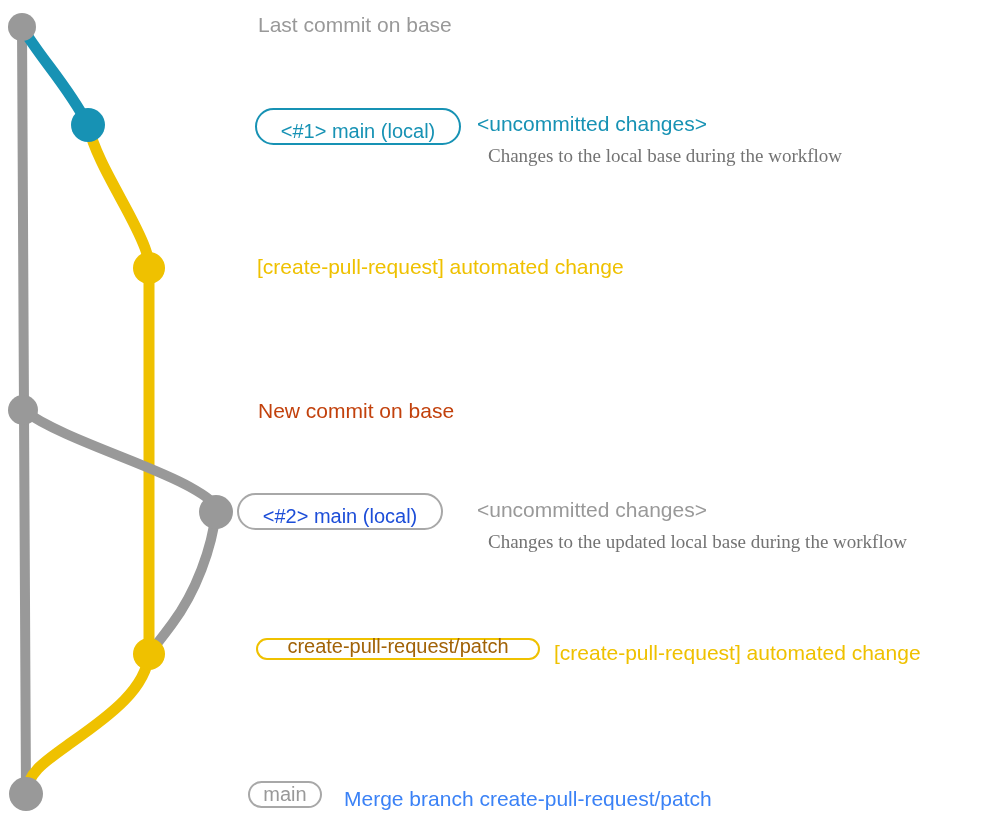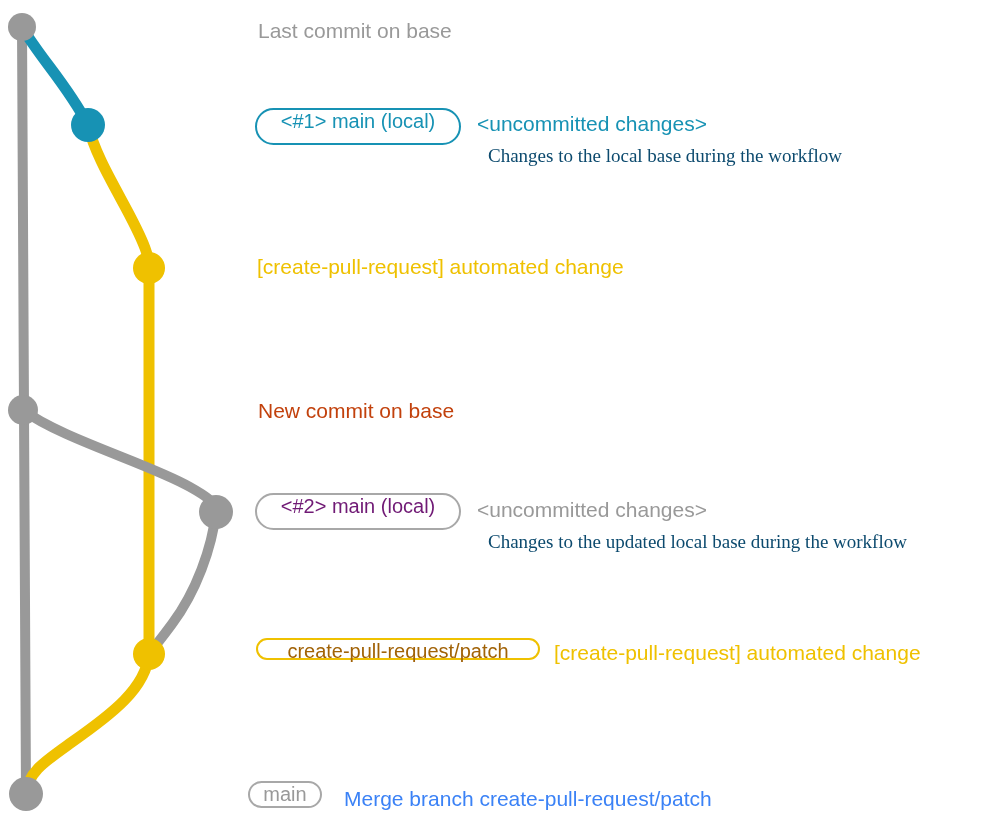--- a/index.html
+++ b/index.html
@@ -6,24 +6,24 @@
   #stage{
     position:relative;
     width:981px;height:827px;
     background:#fff;
     overflow:hidden;
     font-family:"Liberation Sans",sans-serif;
   }
   #graph-svg{position:absolute;left:0;top:0;}
   .lbl{position:absolute;white-space:nowrap;}
   .sans21{font-size:21px;font-family:"Liberation Sans",sans-serif;}
-  .serif-desc{font-size:19px;font-family:"Liberation Serif",serif;color:#0c4a6e;}
+  .serif-desc{font-size:19px;font-family:"Liberation Serif",serif;color:#737373;}
   .pill{
     position:absolute;
-    display:flex;align-items:flex-start;justify-content:center;
+    display:flex;align-items:flex-end;justify-content:center;
     border:2px solid;border-radius:19px;
     font-size:20px;font-family:"Liberation Sans",sans-serif;
     box-sizing:border-box;
     background:#fff;
     white-space:nowrap;
   }
 </style>
 </head>
 <body>
 
@@ -44,33 +44,33 @@
 
     <circle cx="22" cy="27" r="14" fill="#999999"></circle>
     <circle cx="88" cy="125" r="17" fill="#1792b4"></circle>
     <circle cx="149" cy="268" r="16" fill="#efc100"></circle>
     <circle cx="23" cy="410" r="15" fill="#999999"></circle>
     <circle cx="216" cy="512" r="17" fill="#999999"></circle>
     <circle cx="149" cy="654" r="16" fill="#efc100"></circle>
     <circle cx="26" cy="794" r="17" fill="#999999"></circle>
   </svg>
 
-  <div class="lbl sans21" style="left: 258px; top: 19px; color: rgb(153, 153, 153);">Last commit on base</div>
+  <div class="lbl sans21" style="left: 258px; top: 13px; color: rgb(153, 153, 153);">Last commit on base</div>
 
   <div class="pill" style="left: 255px; top: 108px; width: 206px; height: 37px; color: rgb(23, 146, 180); border-color: rgb(23, 146, 180);">
     <span>&lt;#1&gt; main (local)</span>
   </div>
   <div class="lbl sans21" style="left: 477px; top: 112px; color: rgb(23, 146, 180);">&lt;uncommitted changes&gt;</div>
   <div class="lbl serif-desc" style="left:488px;top:145px;">Changes to the local base during the workflow</div>
 
   <div class="lbl sans21" style="left: 257px; top: 255px; color: rgb(239, 193, 0);">[create-pull-request] automated change</div>
 
   <div class="lbl sans21" style="left: 258px; top: 399px; color: #c2410c;">New commit on base</div>
 
-  <div class="pill" style="left: 255px; top: 493px; width: 206px; height: 37px; color: #701a75; border-color: rgb(168, 168, 168);">
+  <div class="pill" style="left: 237px; top: 493px; width: 206px; height: 37px; color: #1d4ed8; border-color: rgb(168, 168, 168);">
     <span>&lt;#2&gt; main (local)</span>
   </div>
   <div class="lbl sans21" style="left: 477px; top: 498px; color: rgb(153, 153, 153);">&lt;uncommitted changes&gt;</div>
   <div class="lbl serif-desc" style="left:488px;top:531px;">Changes to the updated local base during the workflow</div>
 
   <div class="pill" style="left: 256px; top: 638px; width: 284px; height: 22px; border-radius: 20px; color: #a16207; border-color: rgb(239, 193, 0);">
     <span>create-pull-request/patch</span>
   </div>
   <div class="lbl sans21" style="left: 554px; top: 641px; color: rgb(239, 193, 0);">[create-pull-request] automated change</div>
 

